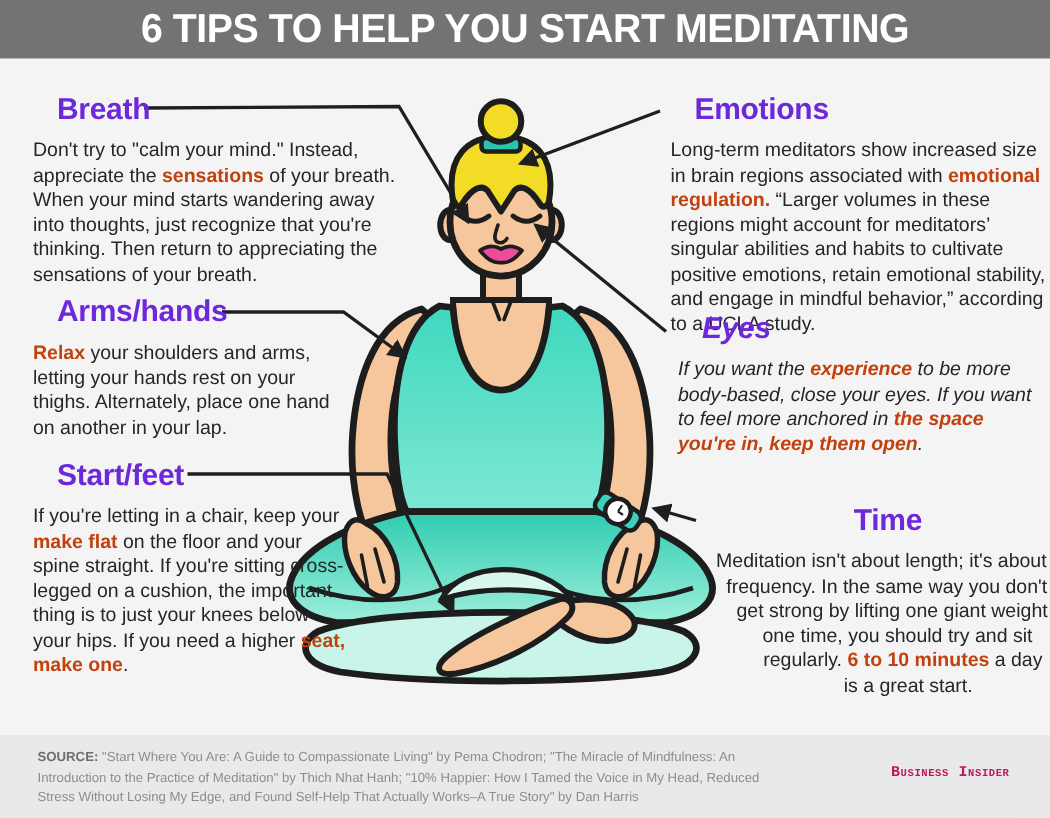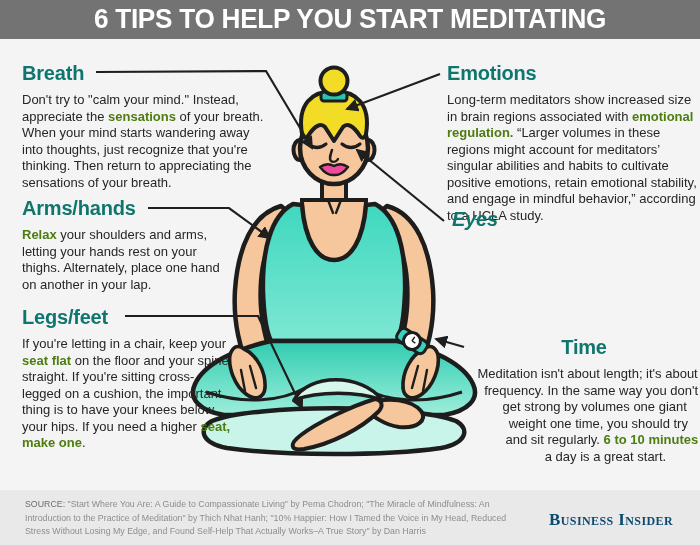--- a/index.html
+++ b/index.html
@@ -4,38 +4,38 @@
 <style>
   html,body{margin:0;padding:0;background:#ddd;}
   .page{position:relative;width:700px;height:545px;background:#f4f4f5;overflow:hidden;
         font-family:"Liberation Sans",sans-serif;color:#262626;}
   .titlebar{position:absolute;left:0;top:0;width:700px;height:39px;background:#737373;
             display:flex;align-items:center;justify-content:center;}
   .titlebar h1{margin:0;font-size:27px;font-weight:bold;color:#ffffff;letter-spacing:-0.3px;
                transform:scaleX(0.97);white-space:nowrap;}
   .fig-layer{position:absolute;left:0;top:0;width:700px;height:545px;}
   .tip{position:absolute;}
-  .tip h2{margin:0 0 7px 0;font-size:20px;font-weight:bold;color:#0f766e;letter-spacing:-0.2px;}
+  .tip h2{margin:0 0 7px 16px;font-size:20px;font-weight:bold;color:#6d28d9;letter-spacing:-0.2px;}
   .tip p{margin:0;font-size:13px;line-height:1.27;color:#262626;}
-  .tip p b{font-weight:bold;color:#4d7c0f;}
+  .tip p b{font-weight:bold;color:#c2410c;}
   .tip-breath   {left:22px; top:62px;  width:245px;}
   .tip-emotions {left:447px;top:62px;  width:252px;}
   .tip-arms     {left:22px; top:197px; width:205px;}
   .tip-eyes     {left:452px;top:208px; width:242px;font-style:italic;}
   .tip-legs     {left:22px; top:306px; width:210px;}
   .tip-time     {left:468px;top:336px; width:232px;text-align:center;}
   .stair{display:block;float:left;width:46px;height:106px;
          shape-outside:polygon(0 0,100% 100%,0 100%);}
   .footer{position:absolute;left:0;top:490px;width:700px;height:55px;background:#e9e9ea;}
   .source{position:absolute;left:25px;top:8px;width:492px;font-size:8.8px;line-height:1.55;
           color:#8d8d8d;}
-  .source b{color:#6e6e6e;font-weight:normal;}
-  .brand{position:absolute;right:27px;top:20px;font-family:Liberation Serif, serif;
-         font-variant:small-caps;font-size:17px;font-weight:600;letter-spacing:0.4px;
-         color:#0c4a6e;}
+  .source b{color:#6e6e6e;font-weight:bold;}
+  .brand{position:absolute;right:27px;top:20px;font-family:Liberation Mono, monospace;
+         font-variant:small-caps;font-size:10px;font-weight:600;letter-spacing:0.4px;
+         color:#be185d;}
 </style>
 </head>
 <body>
 
 <div class="page">
 
   <div class="titlebar">
     <h1>6 TIPS TO HELP YOU START MEDITATING</h1>
   </div>
 
@@ -114,30 +114,31 @@
     <p><span>Long-term meditators show increased size in brain regions associated with </span><b>emotional regulation.</b><span> “Larger volumes in these regions might account for meditators’ singular abilities and habits to cultivate positive emotions, retain emotional stability, and engage in mindful behavior,” according to a UCLA study.</span></p>
   </div>
 
   <div class="tip tip-arms">
     <h2>Arms/hands</h2>
     <p><b>Relax</b><span> your shoulders and arms, letting your hands rest on your thighs. Alternately, place one hand on another in your lap.</span></p>
   </div>
 
   <div class="tip tip-eyes">
     <h2>Eyes</h2>
+    <p><span>If you want the </span><b>experience</b><span> to be more body-based, close your eyes. If you want to feel more anchored in </span><b>the space you're in, keep them open</b><span>.</span></p>
   </div>
 
   <div class="tip tip-legs">
-    <h2>Legs/feet</h2>
-    <p><span>If you're letting in a chair, keep your </span><b>seat flat</b><span> on the floor and your spine straight. If you're sitting cross-legged on a cushion, the important thing is to have your knees below your hips. If you need a higher </span><b>seat, make one</b><span>.</span></p>
+    <h2>Start/feet</h2>
+    <p><span>If you're letting in a chair, keep your </span><b>make flat</b><span> on the floor and your spine straight. If you're sitting cross-legged on a cushion, the important thing is to just your knees below your hips. If you need a higher </span><b>seat, make one</b><span>.</span></p>
   </div>
 
   <div class="tip tip-time">
     <h2>Time</h2>
-    <p><span class="stair"></span><span><span>Meditation isn't about length; it's about frequency. In the same way you don't get strong by volumes one giant weight one time, you should try and sit regularly. </span><b>6 to 10 minutes</b><span> a day is a great start.</span></span></p>
+    <p><span class="stair"></span><span><span>Meditation isn't about length; it's about frequency. In the same way you don't get strong by lifting one giant weight one time, you should try and sit regularly. </span><b>6 to 10 minutes</b><span> a day is a great start.</span></span></p>
   </div>
 
   <div class="footer">
     <div class="source"><b>SOURCE:</b><span> "Start Where You Are: A Guide to Compassionate Living" by Pema Chodron; "The Miracle of Mindfulness: An Introduction to the Practice of Meditation" by Thich Nhat Hanh; "10% Happier: How I Tamed the Voice in My Head, Reduced Stress Without Losing My Edge, and Found Self-Help That Actually Works–A True Story" by Dan Harris</span></div>
     <div class="brand">Business Insider</div>
   </div>
 
 </div>
 
 </body></html>

